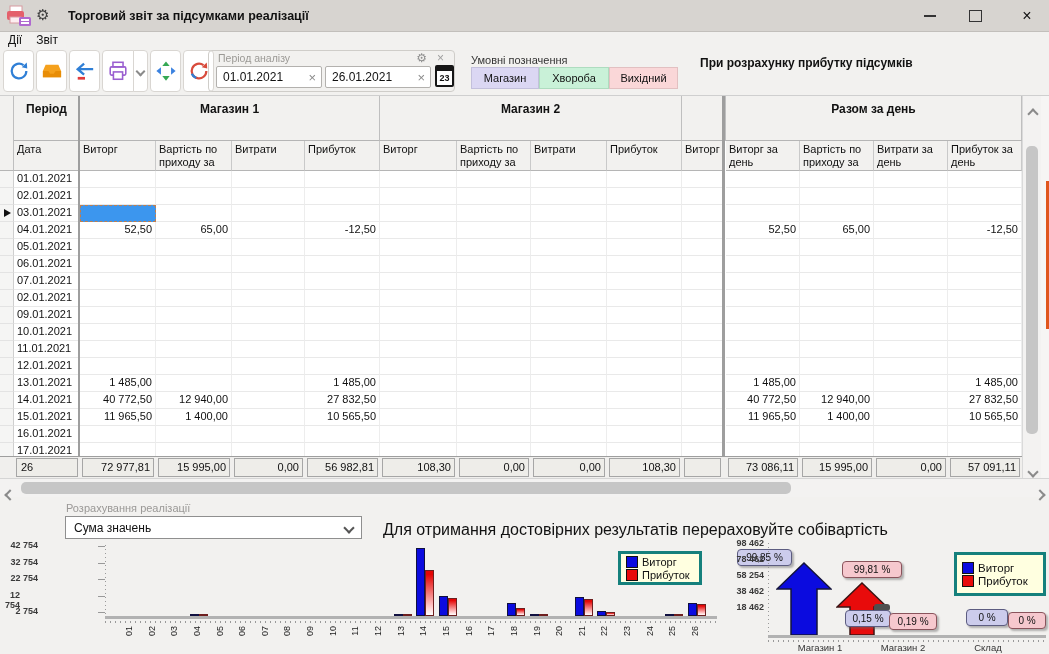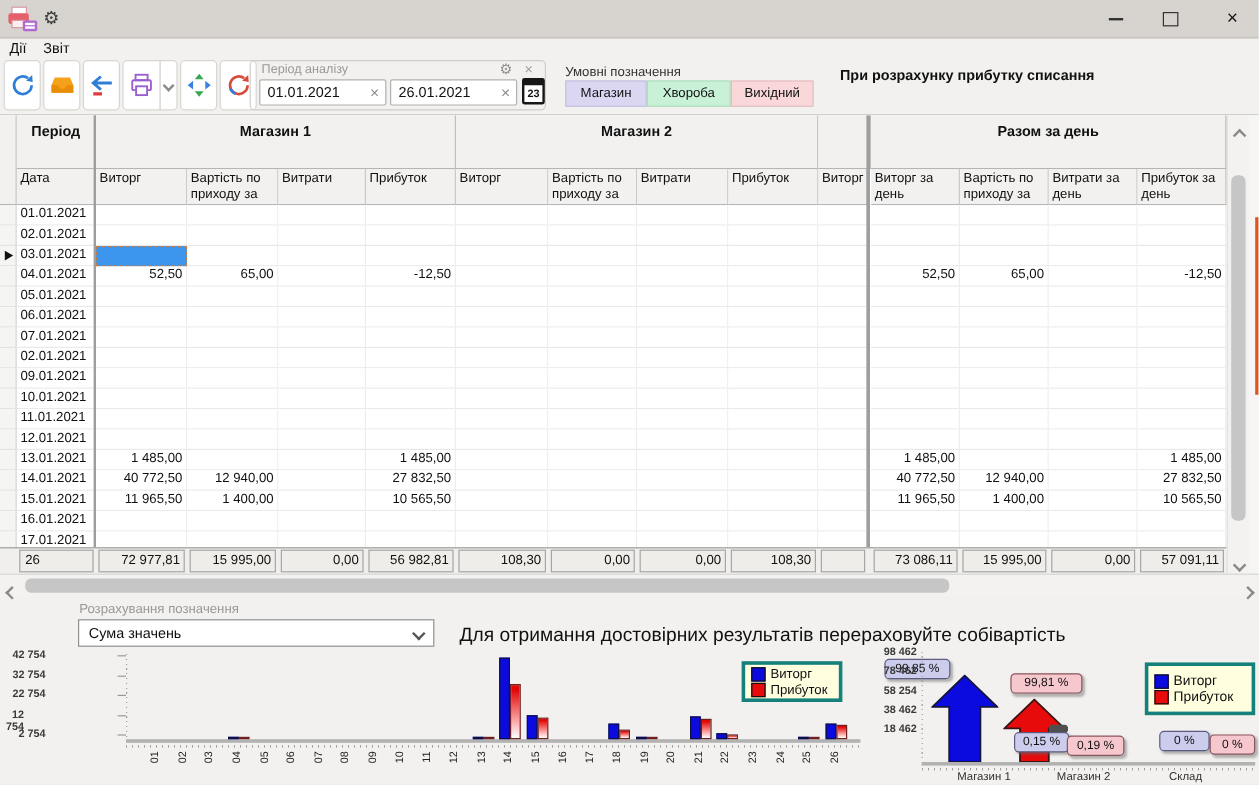--- a/index.html
+++ b/index.html
@@ -55,20 +55,21 @@
   <div class="titlebar abs">
     <svg class="abs" style="left:6px;top:5px" width="26" height="22" viewBox="0 0 26 22">
       <rect x="4" y="1" width="12" height="6" fill="#fff" stroke="#d89aa0"></rect>
       <rect x="1" y="6" width="17" height="9" rx="2" fill="#e4606b"></rect>
       <rect x="4" y="12" width="11" height="6" fill="#fdeef0" stroke="#d89aa0"></rect>
       <rect x="13" y="12" width="12" height="9" rx="1.5" fill="#b06ad0"></rect>
       <rect x="15" y="14" width="8" height="2" fill="#fff"></rect>
       <rect x="15" y="17" width="8" height="2" fill="#fff"></rect>
     </svg>
     <span class="abs" style="left:36px;top:6px;font-size:15px;color:#3f3f3f">⚙</span>
+    <span class="wtitle abs" style="left:58px;top:9px">Торговий звіт за підсумками реалізації</span>
     <div class="winbtn abs" style="left:908px">
         <span style="width:12px;height:2px;background:#333"></span>
       </div>
     <div class="winbtn abs" style="left:953px">
         <span style="width:11px;height:10px;border:1.5px solid #333"></span>
       </div>
     <div class="winbtn abs" style="left:1005px;font-size:16px">×</div>
   </div>
 
   <div class="menubar abs">
@@ -138,21 +139,21 @@
   </div>
 
   <div class="abs" style="left:471px;top:54px;font-size:11px;color:#333">Умовні позначення</div>
   <div class="abs" style="left:471px;top:67px;display:flex">
     <span class="badge b-lav" style="width:66px">Магазин</span>
     <span class="badge b-grn" style="width:68px">Хвороба</span>
     <span class="badge b-pnk" style="width:67px">Вихідний</span>
   </div>
 
   <div class="abs" style="left:700px;top:56px;font-weight:bold;font-size:12px;line-height:15px">
-    <div>При розрахунку прибутку списання</div>
+    <div>При розрахунку прибутку підсумків</div>
   </div>
 
   <div id="grid" class="abs" style="left:0;top:95px;width:1049px;height:383px;background:#fff;border-top:1px solid #cfcfcf;overflow:hidden">
     <div class="abs" style="left:1041px;top:0;width:8px;height:383px;background:#f6f5f4"></div>
     <div class="abs" style="left:1046px;top:85px;width:3px;height:148px;background:#e0551c"></div>
     <div class="abs" style="left:1022px;top:0;width:19px;height:383px;background:#f3f2f1;border-left:1px solid #dadada">
       <div class="abs" style="left:6px;top:8px"><span class="chev up"></span></div>
       <div class="abs" style="left:3px;top:50px;width:12px;height:288px;background:#c6c6c6;border-radius:5px"></div>
       <div class="abs" style="left:6px;top:366px"><span class="chev down"></span></div>
     </div>
@@ -451,21 +452,21 @@
       <div class="sumcell abs" style="left: 876px; top: 362px; width: 70px; height: 19px;">0,00</div>
       <div class="sumcell abs" style="left: 950px; top: 362px; width: 70px; height: 19px;">57 091,11</div>
     </div>
 
   <div class="abs" style="left:0;top:478px;width:1049px;height:19px;background:#f3f2f1;border-top:1px solid #d5d5d5">
     <div class="abs" style="left:6px;top:6px"><span class="chev left"></span></div>
     <div class="abs" style="left:21px;top:3px;width:770px;height:12px;background:#c6c6c6;border-radius:5px"></div>
     <div class="abs" style="left:1036px;top:6px"><span class="chev right"></span></div>
   </div>
 
-  <div class="abs" style="left:66px;top:502px;font-size:11px;color:#9a9896">Розрахування позначення</div>
+  <div class="abs" style="left:66px;top:502px;font-size:11px;color:#9a9896">Розрахування реалізації</div>
   <div class="abs" style="left:65px;top:516px;width:297px;height:23px;background:#fff;border:1px solid #8f8f8f;display:flex;align-items:center;justify-content:space-between;padding:0 8px;font-size:12px">
     <span>Сума значень</span>
     <span class="chev down" style="border-color:#555"></span>
   </div>
   <div class="abs" style="left:383px;top:521px;font-size:16px">Для отримання достовірних результатів перераховуйте собівартість</div>
 
   <div class="legend abs" style="left:618px;top:551px;width:84px;height:34px">
     <div class="lrow">
         <span class="lsq" style="background:#0b0bdf"></span>
         <span>Виторг</span>

